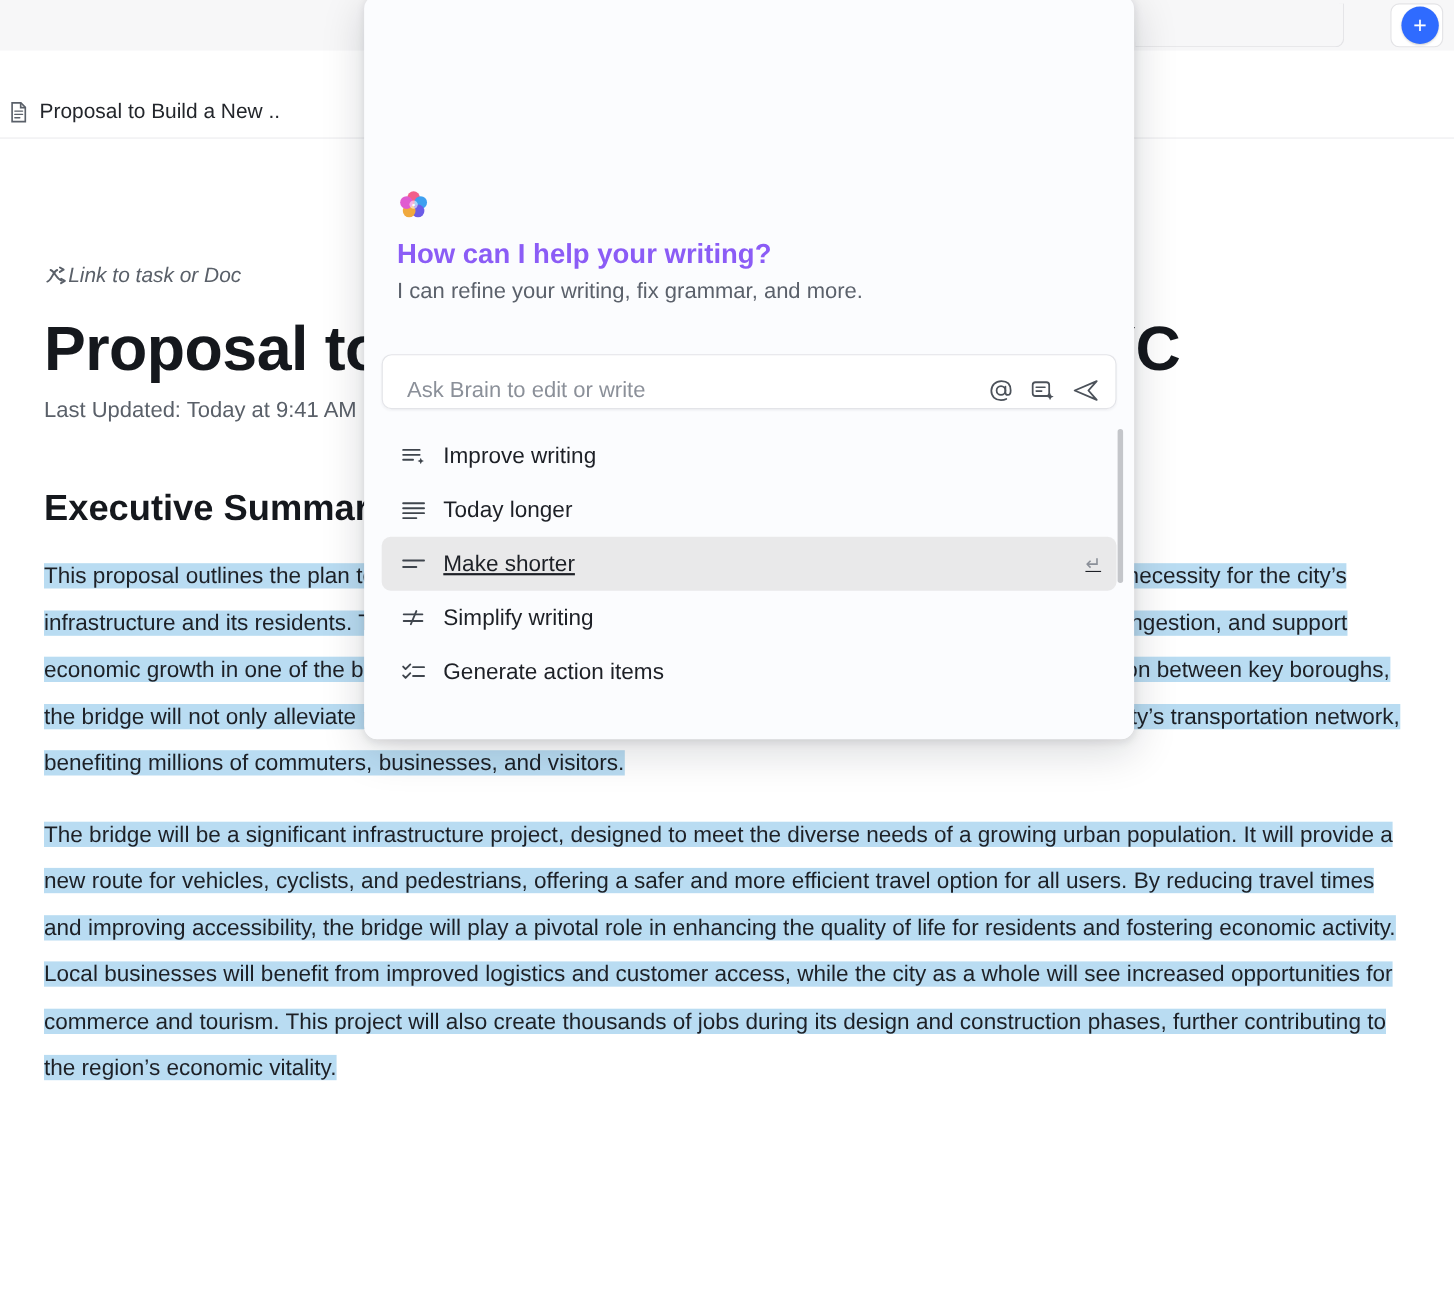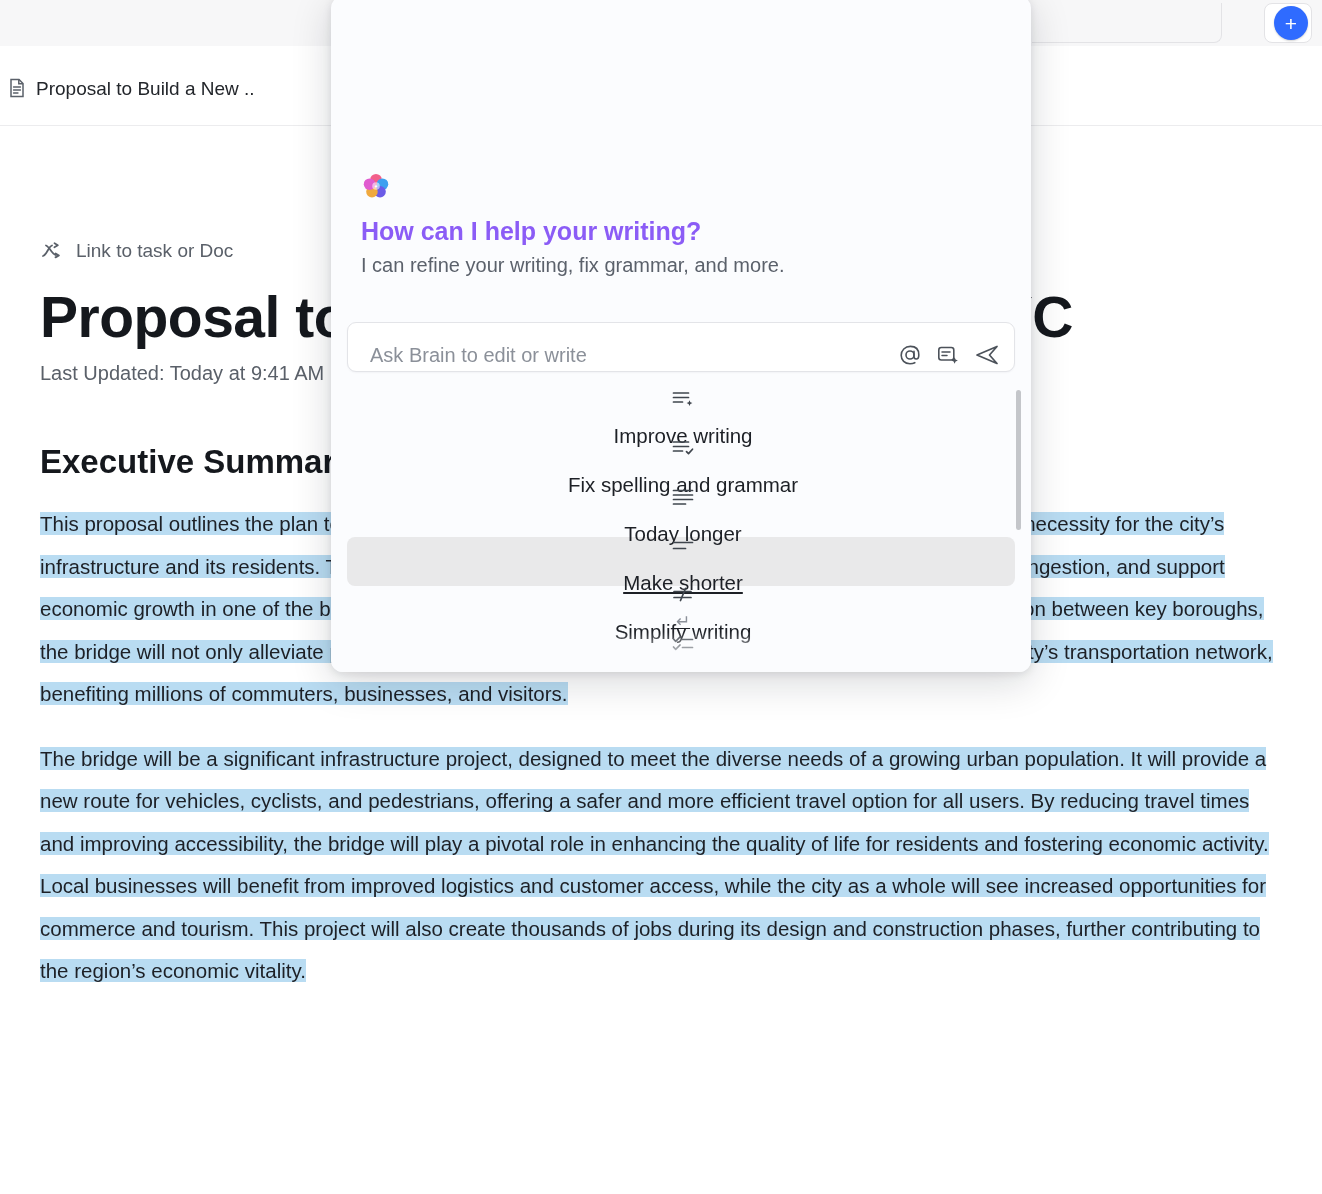--- a/index.html
+++ b/index.html
@@ -36,35 +36,36 @@
   }
   .topbar-leftbox {
     position: absolute; top: 3px; left: 1032px; width: 190px; height: 40px;
     border: 1px solid #e3e3e6; border-top: none; border-left: none; border-radius: 0 0 8px 0;
     background: transparent;
   }
 
   
   .breadcrumb {
     position: absolute; top: 78px; left: 0; width: 1322px; height: 48px;
-    display: flex; align-items: flex-start; gap: 10px; padding-left: 8px;
+    display: flex; align-items: center; gap: 10px; padding-left: 8px;
     border-bottom: 1px solid #ececee;
     font-size: 19px; color: #23262b;
   }
   .doc-icon { width: 18px; height: 20px; display: inline-block; }
 
   
   .doc {
     position: absolute; top: 150px; left: 0; width: 1322px;
     padding: 0 40px;
   }
   .link-row {
-    display: flex; align-items: flex-start; gap: 14px;
+    display: flex; align-items: flex-start; 
     color: #5a6069; font-size: 19px;
     margin: 90px 0 0 0;
+    font-style: italic;
   }
   .link-icon { width: 22px; height: 22px; color: #5a6069; }
   .doc-title {
     font-size: 57px; font-weight: 700; letter-spacing: -0.5px;
     margin: 22px 0 0 0; color: #15181d; white-space: nowrap;
   }
   .doc-meta {
     font-size: 20px; color: #5a6069; margin-top: 12px;
   }
   .section-h {
@@ -110,21 +111,21 @@
   }
   .ai-input::placeholder { color: #8b9099; }
   .ai-input-icons { display: flex; align-items: center; gap: 14px; color: #5b616b; }
   .ai-input-icons svg { display: block; }
 
   .ai-list { position: absolute; top: 394px; left: 16px; width: 668px; }
   .ai-item {
     display: flex; align-items: center; gap: 16px;
     height: 49px; padding: 0 14px 0 18px;
     border-radius: 8px;
-    font-size: 20.5px; color: #1d2026; flex-direction: column;
+    font-size: 20.5px; color: #1d2026;
   }
   .ai-item.selected { background: #e9e9ea; text-decoration: underline; }
   .ai-item .icon { width: 22px; color: #3f454d; display: flex; align-items: center; }
   .ai-item .label { flex: 1; }
   .ai-item .enter { color: #8b9099; font-size: 17px; }
   .ai-item.clipped { color: #1d2026; }
 
   .ai-scroll-track {
     position: absolute; top: 394px; right: 10px; width: 5px; height: 268px;
   }
@@ -242,29 +243,20 @@
     <div class="ai-item">
       <span class="icon">
         <svg width="22" height="18" viewBox="0 0 22 18">
           <path d="M1.5 3h15M1.5 7.5h15M1.5 12h9" stroke="#3f454d" stroke-width="1.7" stroke-linecap="round"></path>
           <path d="M17.5 10.2l.9 2 2 .9-2 .9-.9 2-.9-2-2-.9 2-.9z" fill="#3f454d"></path>
         </svg>
       </span>
       <span class="label">Improve writing</span>
     </div>
 
-    <div class="ai-item">
-      <span class="icon">
-        <svg width="22" height="18" viewBox="0 0 22 18">
-          <path d="M1.5 3h15M1.5 7.5h15M1.5 12h9" stroke="#3f454d" stroke-width="1.7" stroke-linecap="round"></path>
-          <path d="M14.5 12.6l2 2 4-4.4" fill="none" stroke="#3f454d" stroke-width="1.7" stroke-linecap="round" stroke-linejoin="round"></path>
-        </svg>
-      </span>
-      <span class="label">Fix spelling and grammar</span>
-    </div>
 
     <div class="ai-item">
       <span class="icon">
         <svg width="22" height="18" viewBox="0 0 22 18">
           <path d="M1.5 2.5h19M1.5 7h19M1.5 11.5h19M1.5 16h12" stroke="#3f454d" stroke-width="1.7" stroke-linecap="round"></path>
         </svg>
       </span>
       <span class="label">Today longer</span>
     </div>
 

